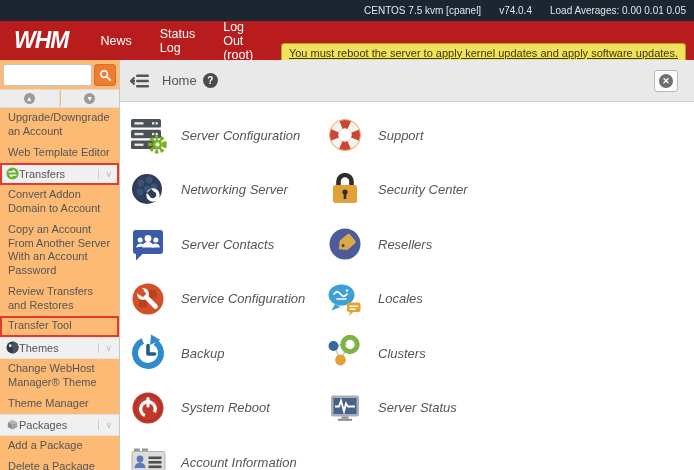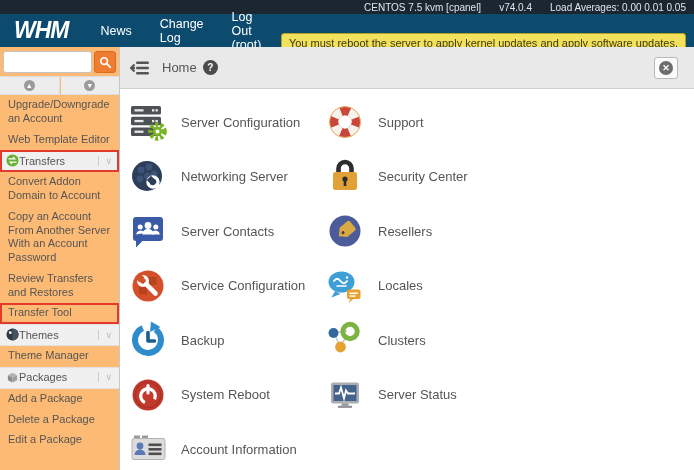--- a/index.html
+++ b/index.html
@@ -1,24 +1,24 @@
 <!DOCTYPE html>
 <html><head>
 <meta charset="utf-8">
 <style>
   * { margin:0; padding:0; box-sizing:border-box; }
   html,body { width:694px; height:470px; overflow:hidden; background:#fff;
     font-family:"Liberation Sans", sans-serif; }
 
   
-  .topbar { height:14px; background:#1b2631; color:#dfe6ec; font-size:10px;
+  .topbar { height:21px; background:#1b2631; color:#dfe6ec; font-size:10px;
     display:flex; justify-content:flex-end; align-items:center; gap:18px; padding:0 8px; }
 
   
-  .navbar { height:33px; background:#0c4a6e; display:flex; align-items:center; padding:0 8px; }
+  .navbar { height:39px; background:#b91c1c; display:flex; align-items:center; padding:0 8px; }
   .whm-logo { color:#fff; font-size:23px; font-weight:bold; font-style:italic;
     letter-spacing:-1px; margin:0 18px 0 6px; cursor:pointer; }
   .nav-link { color:#fff; font-size:12.5px; text-decoration:none; margin:0 14px; cursor:pointer; }
   .notice { margin-left:auto; background:#f1e15c; border:1px solid #b3a221; border-radius:3px;
     color:#3e3a10; font-size:11px; padding:3px 7px; text-decoration:underline; cursor:pointer;
     white-space:nowrap;margin-top:24px; }
 
   
   .content { display:flex; height:423px; }
 
@@ -55,38 +55,38 @@
   .bc-home { font-size:13px; color:#555; cursor:pointer; }
   .help-icon { width:15px; height:15px; border-radius:50%; background:#4c4c4c; color:#fff;
     font-size:10px; font-weight:bold; text-align:center; line-height:15px; margin-left:6px; cursor:pointer; }
   .close-btn { margin-left:auto; width:24px; height:22px; background:#fbfbfb; border:1px solid #b9b9b9;
     border-radius:3px; display:flex; align-items:center; justify-content:center; cursor:pointer; }
   .close-circle { width:14px; height:14px; border-radius:50%; background:#6e6e6e; color:#fff;
     font-size:9px; font-weight:bold; text-align:center; line-height:14px; display:block; }
 
   .grid { flex:1; display:grid; grid-template-columns:197px 1fr; grid-auto-rows:54.5px;
     padding:6px 0 0 8px; background:#fff; }
-  .grid-item { display:flex; align-items:center; gap:13px; cursor:pointer; }
+  .grid-item { display:flex; align-items:center; gap:13px; cursor:pointer;font-style:italic; }
   .gi-icon { width:40px; height:40px; flex-shrink:0; display:inline-flex; }
   .gi-icon svg { width:40px; height:40px; }
   .gi-label { font-size:13px; color:#555; }
 </style>
 </head>
 <body>
 
 <div class="topbar">
   <span>CENTOS 7.5 kvm [cpanel]</span>
   <span>v74.0.4</span>
   <span>Load Averages: 0.00 0.01 0.05</span>
 </div>
 
 <div class="navbar">
   <div class="whm-logo">WHM</div>
   <a class="nav-link">News</a>
-  <a class="nav-link">Change Log</a>
+  <a class="nav-link">Status Log</a>
   <a class="nav-link">Log Out (root)</a>
   <div class="notice">You must reboot the server to apply kernel updates and apply software updates.</div>
 </div>
 
 <div class="content">
 
   <aside class="sidebar">
     <div class="search-row">
       <input class="search-input" type="text" placeholder="" style="">
       <button class="search-btn">
@@ -127,20 +127,21 @@
           <span class="sec-icon">
             <svg viewBox="0 0 14 14">
               <circle cx="7" cy="7" r="6.5" fill="#2f3a45"></circle>
               <path d="M7 .5 a6.5 6.5 0 0 1 0 13 z" fill="#46525f"></path>
               <circle cx="4.6" cy="5" r="1.5" fill="#fff"></circle>
             </svg>
           </span>
           <span class="sec-label">Themes</span>
           <span class="sec-chev">∨</span>
         </li>
+        <li class="side-link"><span>Change WebHost Manager® Theme</span></li>
         <li class="side-link"><span>Theme Manager</span></li>
         <li class="side-section">
           <span class="sec-icon">
             <svg viewBox="0 0 14 14">
               <path d="M2 4.5 L7 2 L12 4.5 L7 7 Z" fill="#b3b3b3"></path>
               <path d="M2 4.5 L7 7 V12.5 L2 10 Z" fill="#8c8c8c"></path>
               <path d="M12 4.5 L7 7 V12.5 L12 10 Z" fill="#9e9e9e"></path>
             </svg>
           </span>
           <span class="sec-label">Packages</span>

